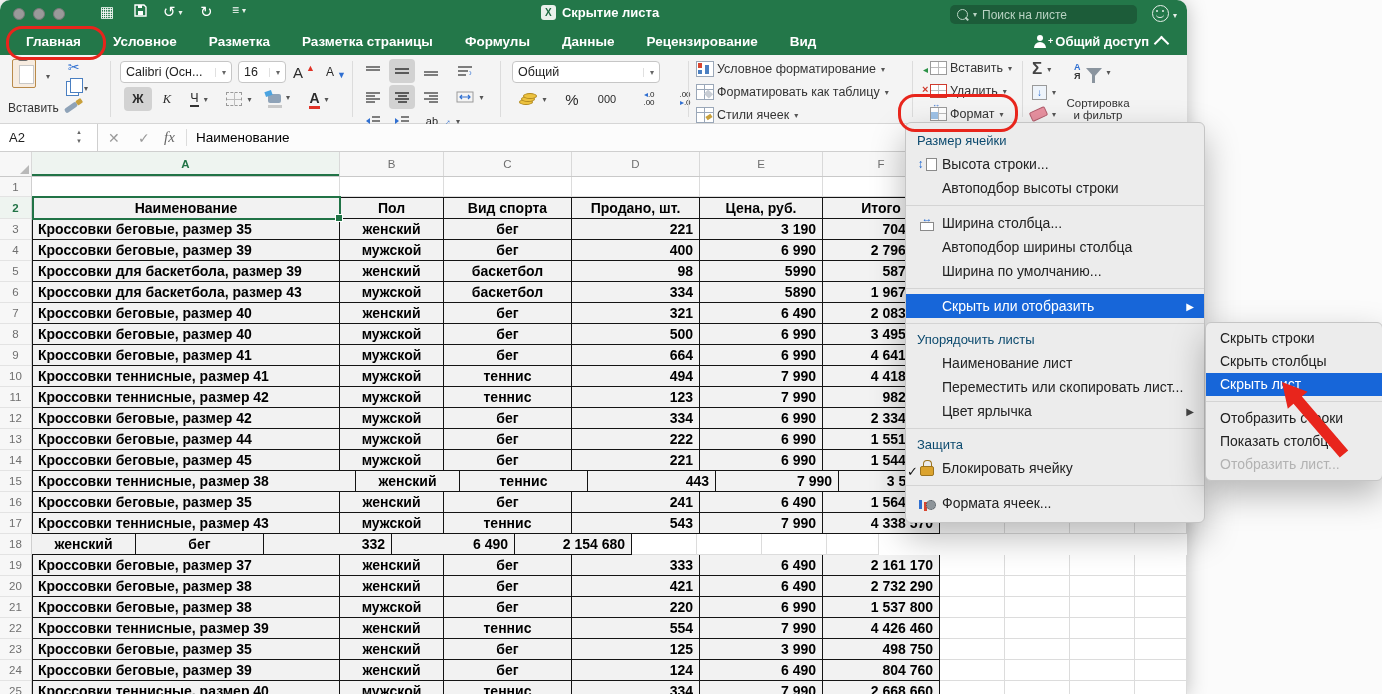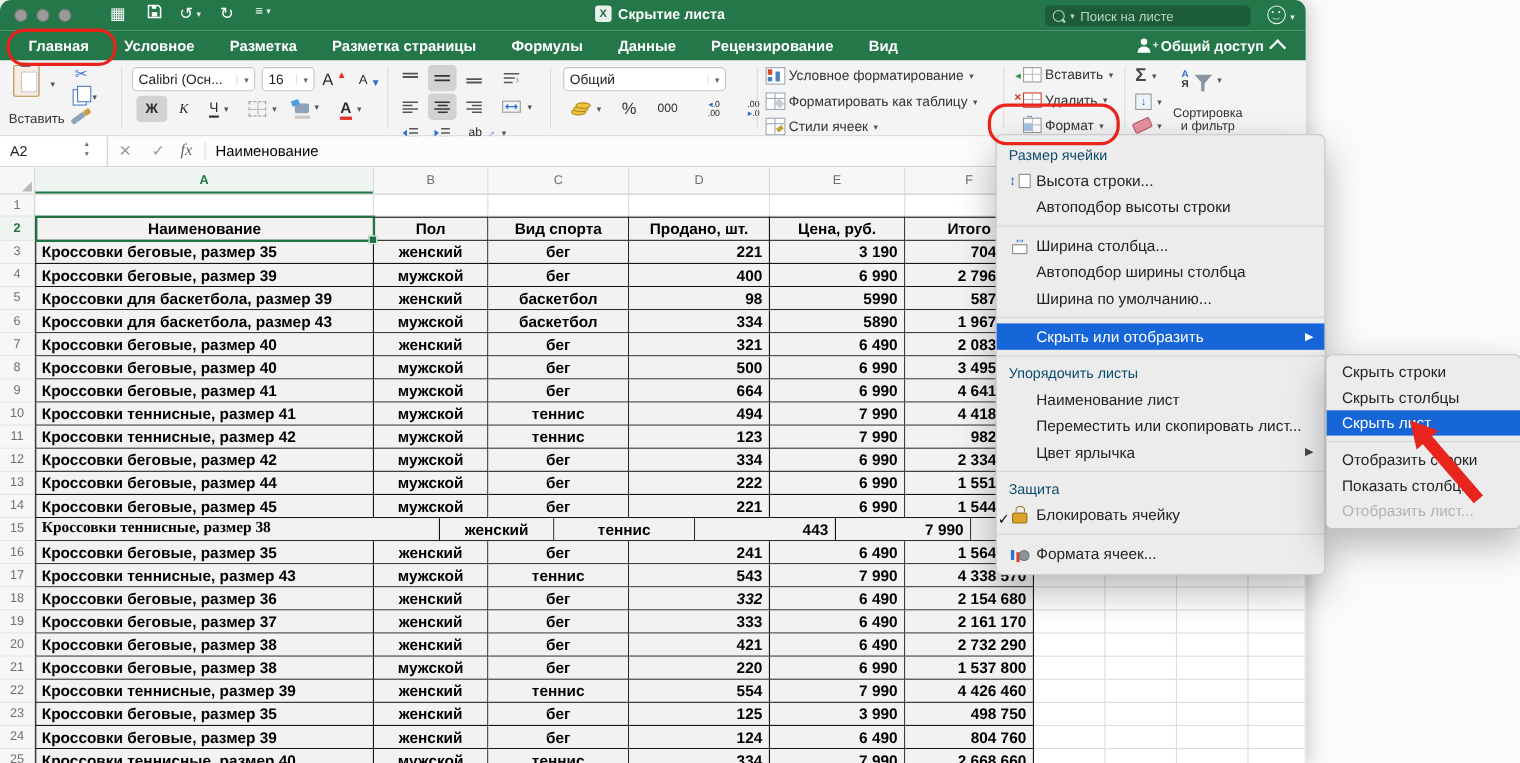--- a/index.html
+++ b/index.html
@@ -628,21 +628,21 @@
             <div class="cell tcell ar" style="width: 128px;">221</div>
             <div class="cell tcell ar" style="width: 123px;">6 990</div>
             <div class="cell tcell ar" style="width: 117px;">1 544 790</div>
             <div class="cell" style="width: 65px;"></div>
             <div class="cell" style="width: 65px;"></div>
             <div class="cell" style="width: 65px;"></div>
             <div class="cell" style="width: 52px;"></div>
           </div>
           <div class="row rr">
             <div class="rn">15</div>
-            <div class="cell tcell al first" style="width: 368px; font-family: Liberation Serif, serif;">Кроссовки теннисные, размер 38</div>
+            <div class="cell tcell al first" style="width: 324px;">Кроссовки теннисные, размер 38</div>
             <div class="cell tcell ac" style="width: 104px;">женский</div>
             <div class="cell tcell ac" style="width: 128px;">теннис</div>
             <div class="cell tcell ar" style="width: 128px;">443</div>
             <div class="cell tcell ar" style="width: 123px;">7 990</div>
             <div class="cell tcell ar" style="width: 117px;">3 539 570</div>
             <div class="cell" style="width: 65px;"></div>
             <div class="cell" style="width: 65px;"></div>
             <div class="cell" style="width: 65px;"></div>
             <div class="cell" style="width: 52px;"></div>
           </div>
@@ -667,24 +667,23 @@
             <div class="cell tcell ar" style="width: 128px;">543</div>
             <div class="cell tcell ar" style="width: 123px;">7 990</div>
             <div class="cell tcell ar" style="width: 117px;">4 338 570</div>
             <div class="cell" style="width: 65px;"></div>
             <div class="cell" style="width: 65px;"></div>
             <div class="cell" style="width: 65px;"></div>
             <div class="cell" style="width: 52px;"></div>
           </div>
           <div class="row rr">
             <div class="rn">18</div>
-            <div class="cell tcell al first" style="width: 308px;">Кроссовки беговые, размер 36</div>
-            <div class="cell tcell ac" style="width: 104px;">женский</div>
-            <div class="cell tcell ac" style="width: 128px;">бег</div>
-            <div class="cell tcell ar" style="width: 128px; font-style: italic;">332</div>
+            <div class="cell tcell ac" style="width: 104px;">женский</div>
+            <div class="cell tcell ac" style="width: 128px;">бег</div>
+            <div class="cell tcell ar" style="width: 128px;">332</div>
             <div class="cell tcell ar" style="width: 123px;">6 490</div>
             <div class="cell tcell ar" style="width: 117px;">2 154 680</div>
             <div class="cell" style="width: 65px;"></div>
             <div class="cell" style="width: 65px;"></div>
             <div class="cell" style="width: 65px;"></div>
             <div class="cell" style="width: 52px;"></div>
           </div>
           <div class="row rr">
             <div class="rn">19</div>
             <div class="cell tcell al first" style="width: 308px;">Кроссовки беговые, размер 37</div>

